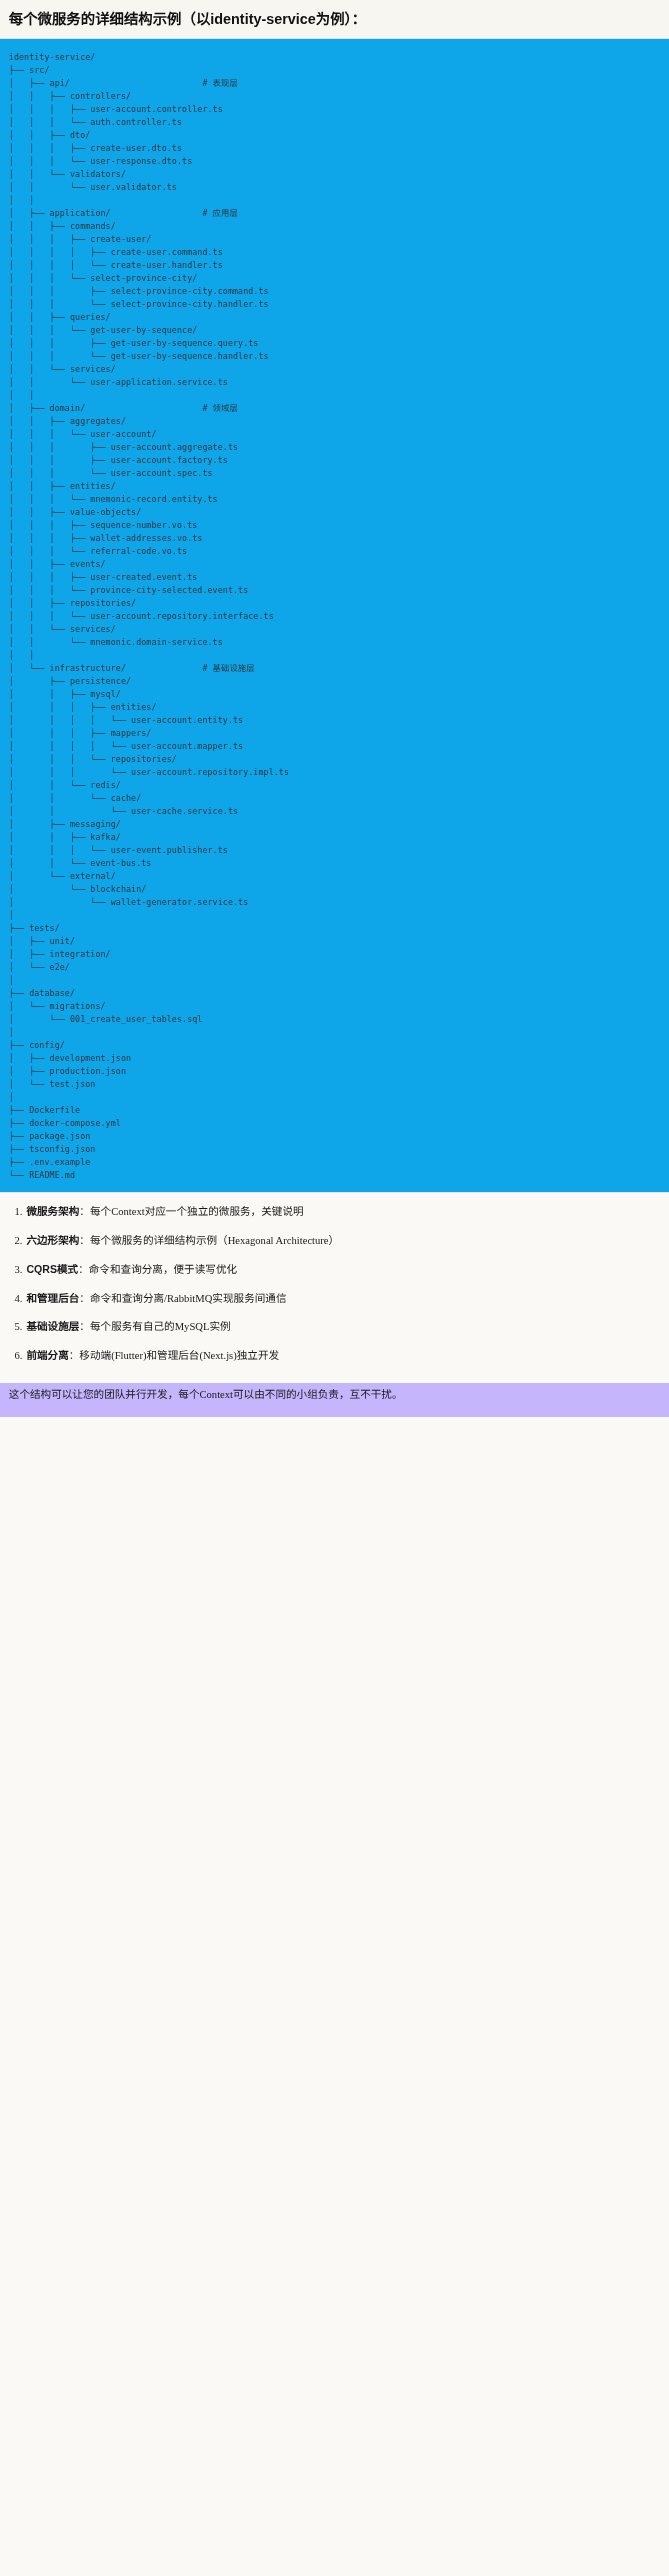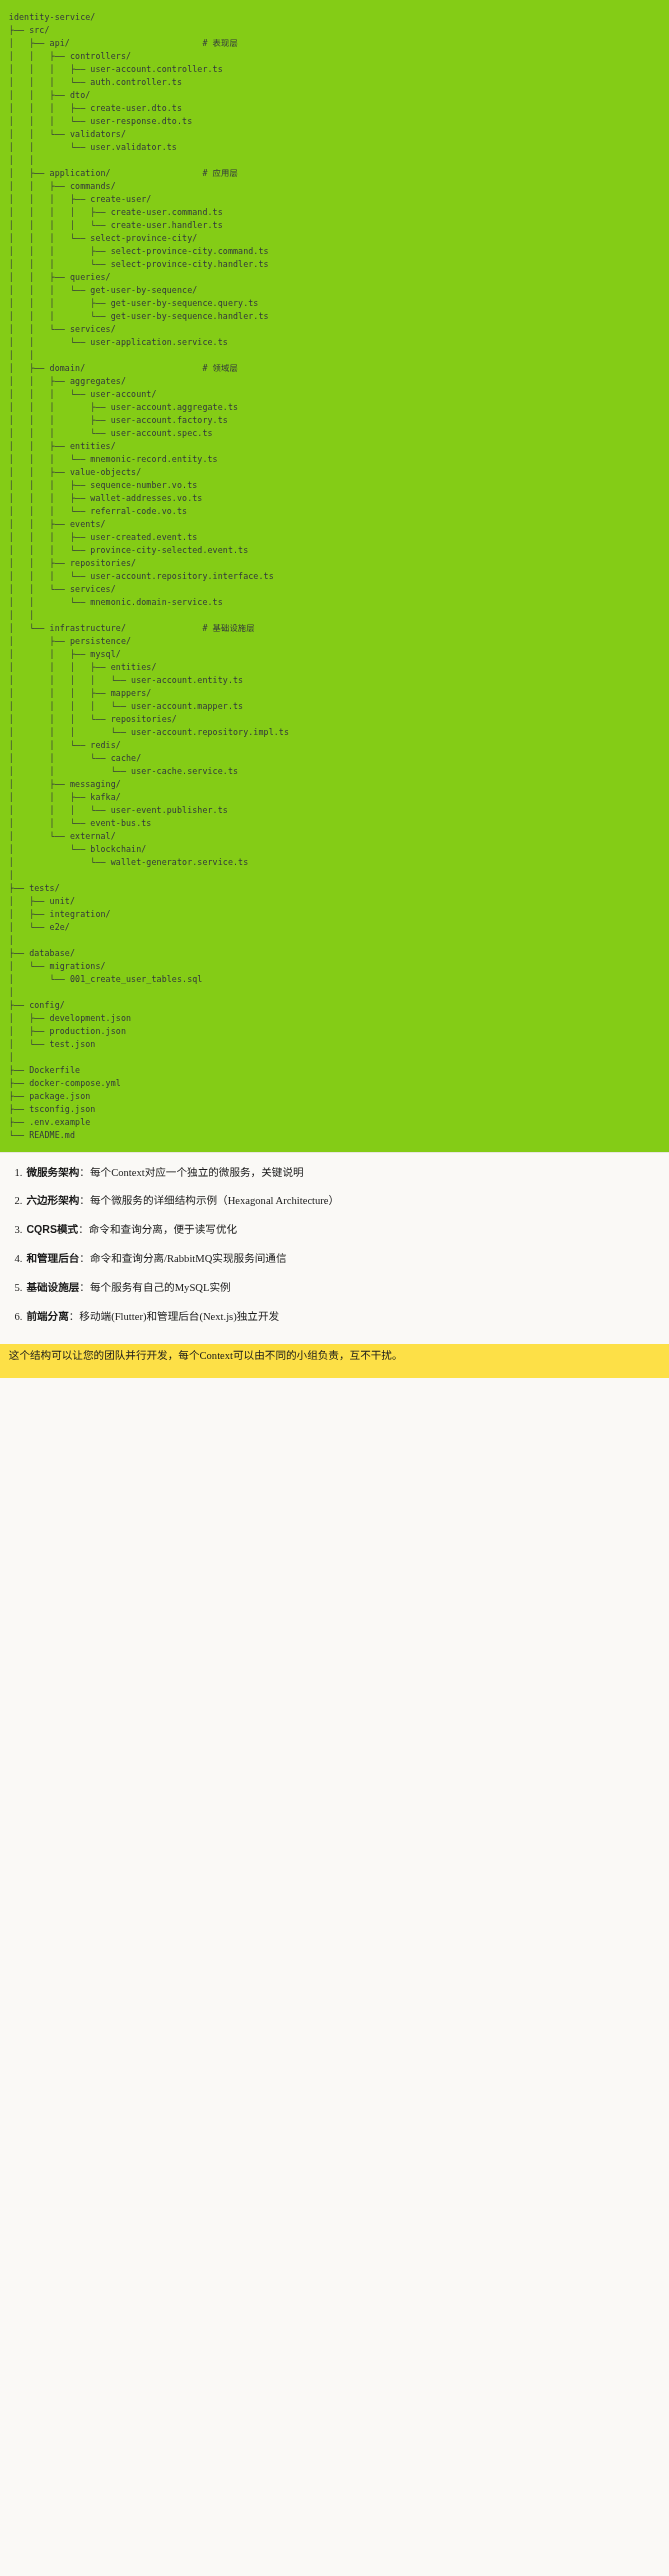--- a/index.html
+++ b/index.html
@@ -32,21 +32,21 @@
     font-family: "Liberation Sans", "DejaVu Sans", sans-serif;
     font-size: 14.4px;
     font-weight: bold;
     letter-spacing: 0px;
     line-height: 1.35;
     color: #121212;
   }
   
   .tree-block {
     box-sizing: border-box;
-    background: #84cc16;
+    background: #0ea5e9;
     padding: 11.3px 8.8px 10px 8.8px;
     border-bottom: 0.6px solid #e8e6e0;
   }
   pre.tree {
     margin: 0;
     font-family: "DejaVu Sans Mono", "Liberation Mono", monospace;
     font-size: 8.3px;
     line-height: 13px;
     color: #32363d;
     white-space: pre;
@@ -86,28 +86,31 @@
   }
   .note-sep { font-family: "Liberation Serif", serif; }
   .note-desc { font-family: "Liberation Serif", "DejaVu Serif", serif; }
 
   .closing {
     box-sizing: border-box;
     padding: 3.8px 8.8px 13.8px 8.8px;
     font-size: 10.6px;
     line-height: 1.55;
     color: #1a1a1a;
-    background: #fde047;
+    background: #c4b5fd;
   }
 </style>
 </head>
 <body>
 
 <div class="page">
 
+  <header class="doc-header">
+    <h1>每个微服务的详细结构示例（以identity-service为例）：</h1>
+  </header>
 
   <section class="tree-block">
     <pre class="tree">identity-service/
 ├── src/
 │   ├── api/                          # 表现层
 │   │   ├── controllers/
 │   │   │   ├── user-account.controller.ts
 │   │   │   └── auth.controller.ts
 │   │   ├── dto/
 │   │   │   ├── create-user.dto.ts

